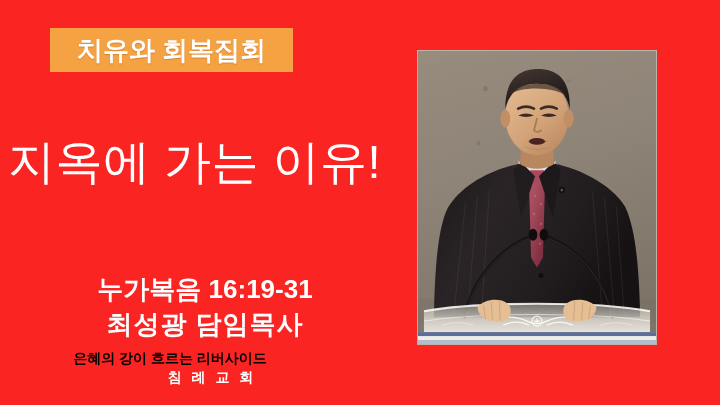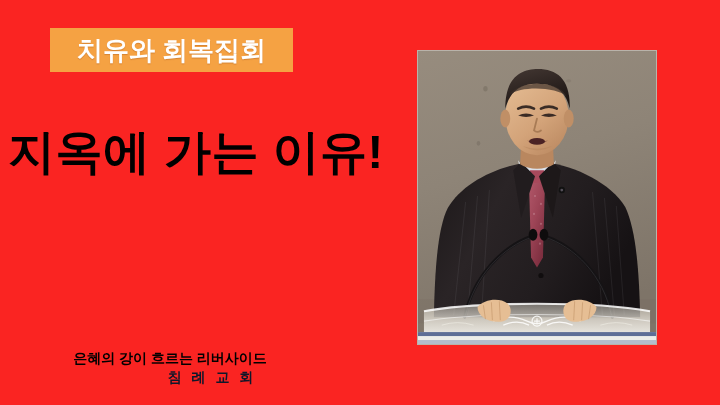--- a/index.html
+++ b/index.html
@@ -42,25 +42,25 @@
     letter-spacing: 0px;
     line-height: 1;
     white-space: nowrap;
     text-shadow: 0 1px 1px rgba(120,40,0,.25);
   }
 
   
   #headline {
     position: absolute;
     left: 8px;
-    top: 121px;
+    top: 131px;
     width: 400px;
-    color: #000000;
+    color: #ffffff;
     font-size: 47px;
-    font-weight: bold;
+    font-weight: normal;
     line-height: 62px;
     white-space: nowrap;
     letter-spacing: 0.5px;
   }
 
   
   #scripture-block {
     position: absolute;
     left: 0;
     top: 272px;
@@ -88,21 +88,21 @@
     text-align: center;
   }
   #church-line-1 {
     color: #000000;
     font-size: 14px;
     font-weight: bold;
     line-height: 19px;
     white-space: nowrap;
   }
   #church-line-2 {
-    color: #0f172a;
+    color: #ffffff;
     font-size: 14px;
     font-weight: bold;
     line-height: 19px;
     white-space: nowrap;
     letter-spacing: 3px;
     padding-left: 84px;
   }
 
   
   #photo {
@@ -128,20 +128,24 @@
 <body>
 
 <div id="slide">
 
   <div id="badge">
     <div id="badge-label">치유와 회복집회</div>
   </div>
 
   <div id="headline">지옥에 가는 이유!</div>
 
+  <div id="scripture-block">
+    <div class="ref-line" id="reference-line">누가복음 16:19-31</div>
+    <div class="ref-line" id="speaker-line">최성광 담임목사</div>
+  </div>
 
   <div id="church-block">
     <div id="church-line-1">은혜의 강이 흐르는 리버사이드</div>
     <div id="church-line-2">침 례 교 회</div>
   </div>
 
   <div id="photo">
     <svg id="photo-canvas" viewBox="0 0 240 295" preserveAspectRatio="none">
       <defs>
         <linearGradient id="wallGrad" x1="0" y1="0" x2="0.25" y2="1">

